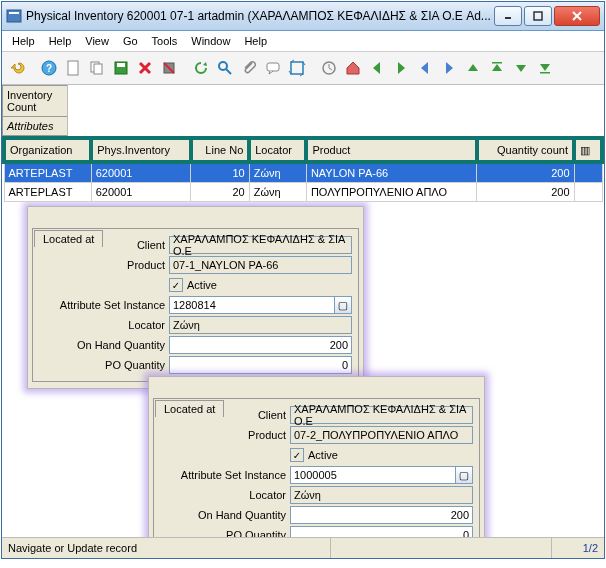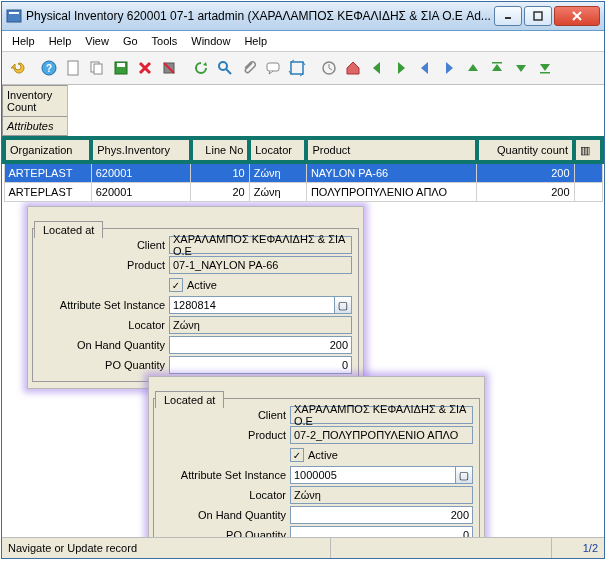--- a/index.html
+++ b/index.html
@@ -26,21 +26,21 @@
   table.grid th{background:#ece9d8;border:4px solid #0f766e;padding:2px 4px;text-align:left;font-weight:normal;height:16px;}
   table.grid th.right{text-align:right;}
   table.grid td{border:1px solid #d0d0d0;padding:2px 4px;height:14px;}
   table.grid td.right{text-align:right;}
   tr.sel td{background:#2b6fd6;color:#fff;}
   .th-last{width:16px;}
   .panel-area{position:relative;padding:6px 6px 0 6px;overflow:auto;height:380px;}
   .card{width:335px;background:#ece9d8;border:1px solid #b7b7b7;box-shadow:0 0 6px 4px rgba(155,120,230,0.5);border-radius:1px;position:absolute;}
   .card1{top:4px;left:25px;}
   .card2{top:174px;left:146px;}
-  .card-tab{display:inline-block;background:#ece9d8;border:1px solid #999;border-bottom:none;padding:2px 8px;margin-left:6px;margin-top:4px;font-size:11px;position:relative;top:10px;}
+  .card-tab{display:inline-block;background:#ece9d8;border:1px solid #999;border-bottom:none;padding:2px 8px;margin-left:6px;margin-top:4px;font-size:11px;position:relative;top:19px;}
   .card-body{border:1px solid #999;margin:0 4px 6px 4px;padding:6px 6px 6px 6px;background:#ece9d8;}
   .frow{display:flex;align-items:center;height:20px;margin-bottom:0px;}
   .flabel{width:126px;text-align:right;padding-right:4px;}
   .fval{flex:1;display:flex;align-items:center;}
   .finput{flex:1;height:16px;background:#fff;border:1px solid #7f9db9;padding:0 3px;display:flex;align-items:center;}
   .finput.ro{background:#ece9d8;}
   .finput.right{justify-content:flex-end;}
   .fbtn{width:16px;height:16px;border:1px solid #7f9db9;background:linear-gradient(#fff,#d9e3ef);margin-left:-1px;display:flex;align-items:center;justify-content:center;}
   .chk{width:12px;height:12px;border:1px solid #7f9db9;background:#ece9d8;display:inline-flex;align-items:center;justify-content:center;margin-right:4px;font-size:10px;}
   .statusbar{height:20px;border-top:1px solid #bbb;display:flex;align-items:center;background:#ece9d8;}

